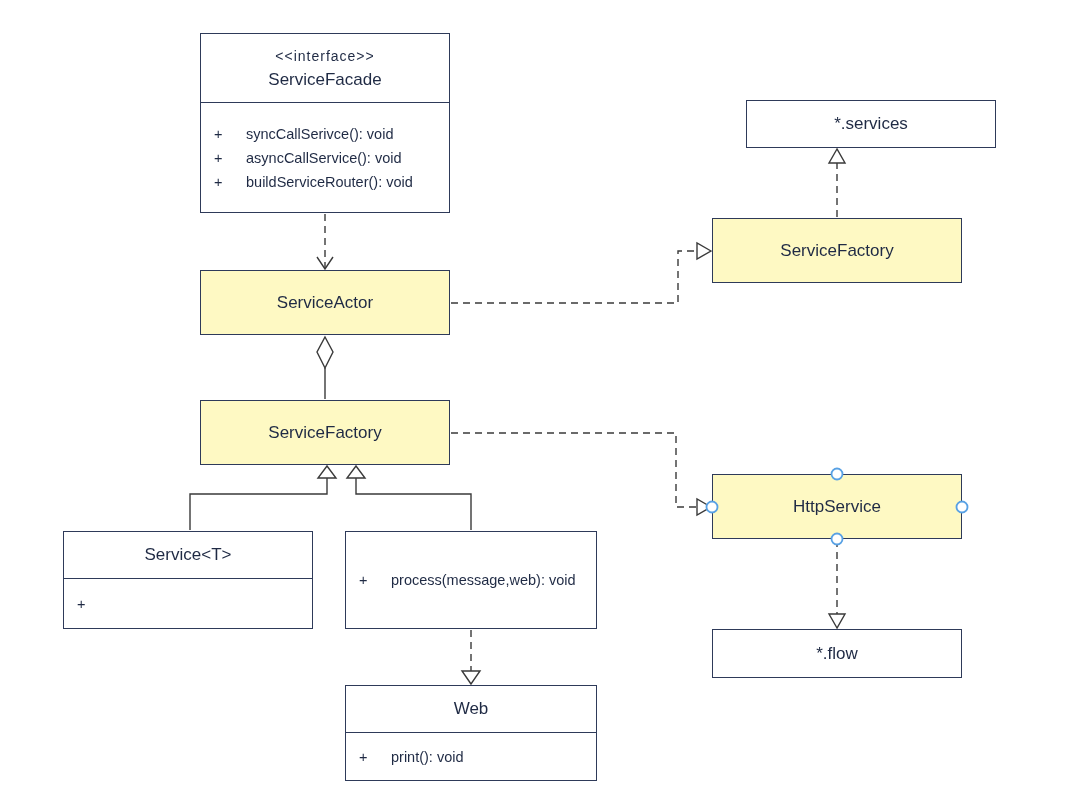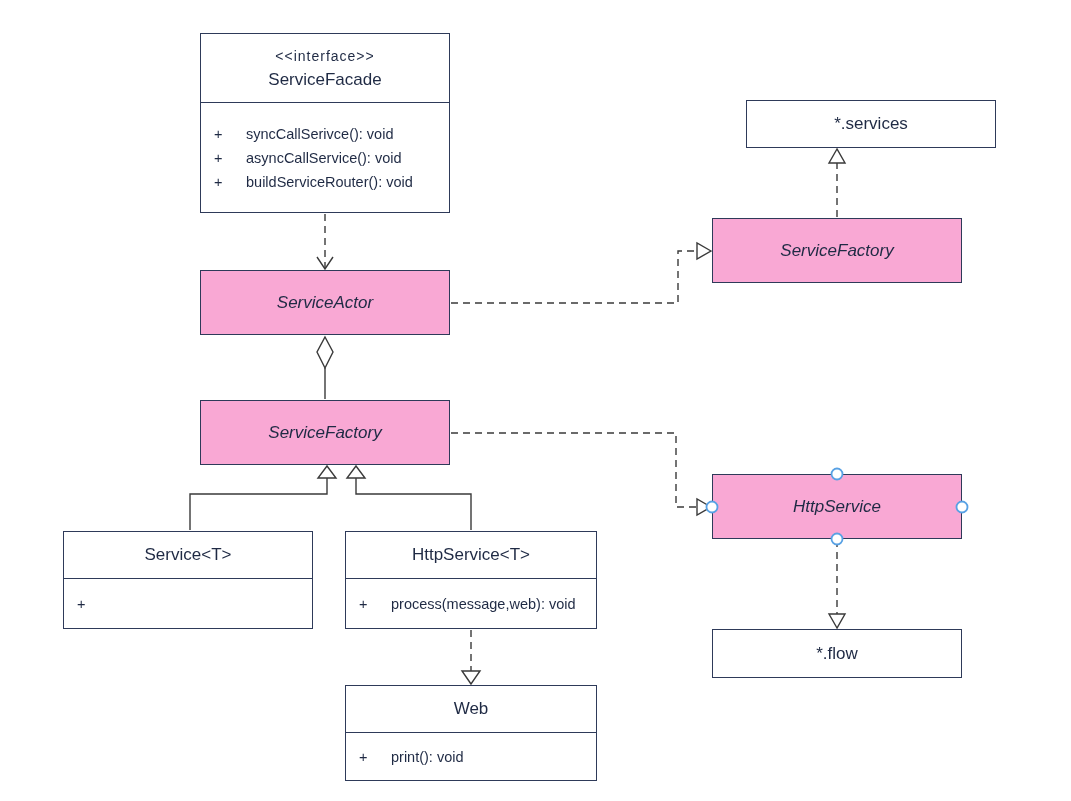--- a/index.html
+++ b/index.html
@@ -12,21 +12,21 @@
     color:#1f2a44;
     overflow:hidden;
   }
   .uml-box {
     position:absolute;
     border:1.4px solid #2e3a59;
     background:#ffffff;
     display:flex;
     flex-direction:column;
   }
-  .uml-box.accent { background:#f9a8d4;font-style:italic; }
+  .uml-box.accent { background:#fef9c3; }
   .uml-head {
     display:flex;
     flex-direction:column;
     justify-content:center;
     align-items:center;
     text-align:center;
     flex:0 0 auto;
   }
   .uml-head .stereotype { font-size:14px; letter-spacing:1px; line-height:24px; }
   .uml-head .cls-name   { font-size:17px; line-height:24px; }
@@ -141,23 +141,20 @@
       <div class="cls-name" data-interactable="false">Service&lt;T&gt;</div>
     </div>
     <div class="uml-body">
       <div class="method" data-interactable="false">
         <span class="vis" data-interactable="false">+</span>
       </div>
     </div>
   </div>
 
   <div class="uml-box" style="left:345px; top:531px; width:252px; height:98px;" data-interactable="true">
-    <div class="uml-head head-divided" style="height:47px;">
-      <div class="cls-name" data-interactable="false">HttpService&lt;T&gt;</div>
-    </div>
     <div class="uml-body">
       <div class="method" data-interactable="false">
         <span class="vis" data-interactable="false">+</span>
         <span data-interactable="false">process(message,web): void</span>
       </div>
     </div>
   </div>
 
   <div class="uml-box" style="left:345px; top:685px; width:252px; height:96px;" data-interactable="true">
     <div class="uml-head head-divided" style="height:47px;">

